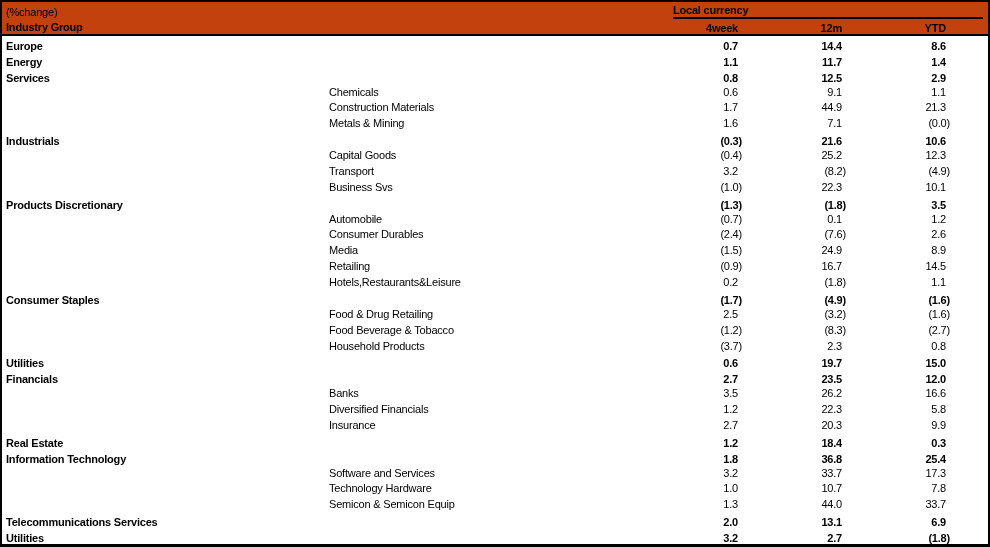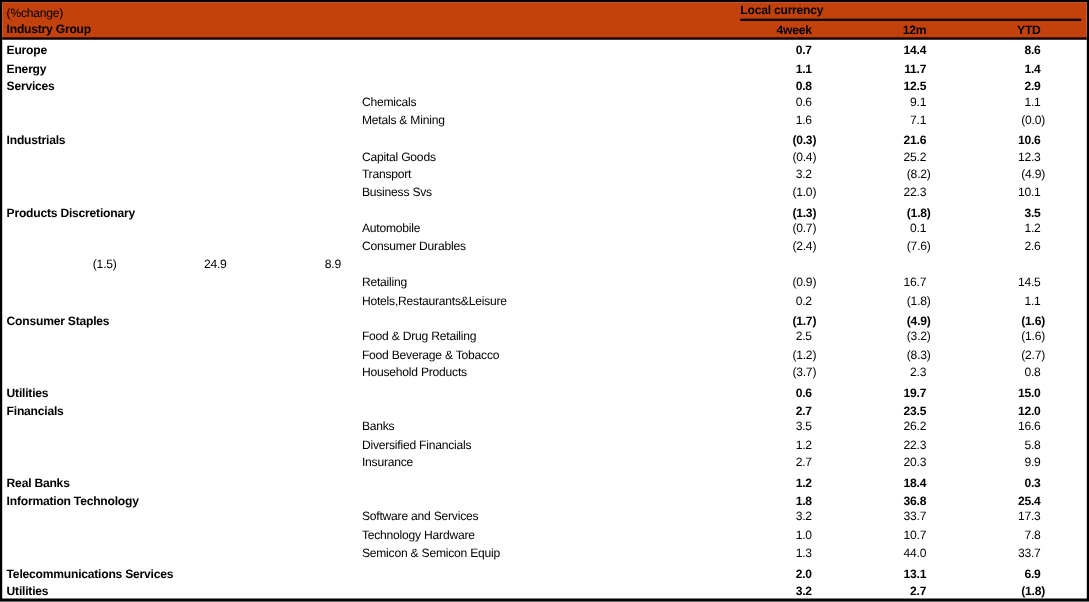--- a/index.html
+++ b/index.html
@@ -90,20 +90,27 @@
     <div class="spacer"></div>
   </div>
       <div class="drow sub">
     <div class="lcell">Chemicals</div>
     <div class="ncol pospad">0.6</div>
     <div class="ncol pospad">9.1</div>
     <div class="ncol pospad">1.1</div>
     <div class="spacer"></div>
   </div>
       <div class="drow sub">
+    <div class="lcell">Construction Materials</div>
+    <div class="ncol pospad">1.7</div>
+    <div class="ncol pospad">44.9</div>
+    <div class="ncol pospad">21.3</div>
+    <div class="spacer"></div>
+  </div>
+      <div class="drow sub">
     <div class="lcell">Metals &amp; Mining</div>
     <div class="ncol pospad">1.6</div>
     <div class="ncol pospad">7.1</div>
     <div class="ncol">(0.0)</div>
     <div class="spacer"></div>
   </div>
       <div class="drow group">
     <div class="lcell">Industrials</div>
     <div class="ncol">(0.3)</div>
     <div class="ncol pospad">21.6</div>
@@ -146,20 +153,21 @@
     <div class="spacer"></div>
   </div>
       <div class="drow sub">
     <div class="lcell">Consumer Durables</div>
     <div class="ncol">(2.4)</div>
     <div class="ncol">(7.6)</div>
     <div class="ncol pospad">2.6</div>
     <div class="spacer"></div>
   </div>
       <div class="drow sub">
+    <div class="lcell">Media</div>
     <div class="ncol">(1.5)</div>
     <div class="ncol pospad">24.9</div>
     <div class="ncol pospad">8.9</div>
     <div class="spacer"></div>
   </div>
       <div class="drow sub">
     <div class="lcell">Retailing</div>
     <div class="ncol">(0.9)</div>
     <div class="ncol pospad">16.7</div>
     <div class="ncol pospad">14.5</div>
@@ -229,21 +237,21 @@
     <div class="spacer"></div>
   </div>
       <div class="drow sub">
     <div class="lcell">Insurance</div>
     <div class="ncol pospad">2.7</div>
     <div class="ncol pospad">20.3</div>
     <div class="ncol pospad">9.9</div>
     <div class="spacer"></div>
   </div>
       <div class="drow group">
-    <div class="lcell">Real Banks</div>
+    <div class="lcell">Real Estate</div>
     <div class="ncol pospad">1.2</div>
     <div class="ncol pospad">18.4</div>
     <div class="ncol pospad">0.3</div>
     <div class="spacer"></div>
   </div>
       <div class="drow group">
     <div class="lcell">Information Technology</div>
     <div class="ncol pospad">1.8</div>
     <div class="ncol pospad">36.8</div>
     <div class="ncol pospad">25.4</div>

